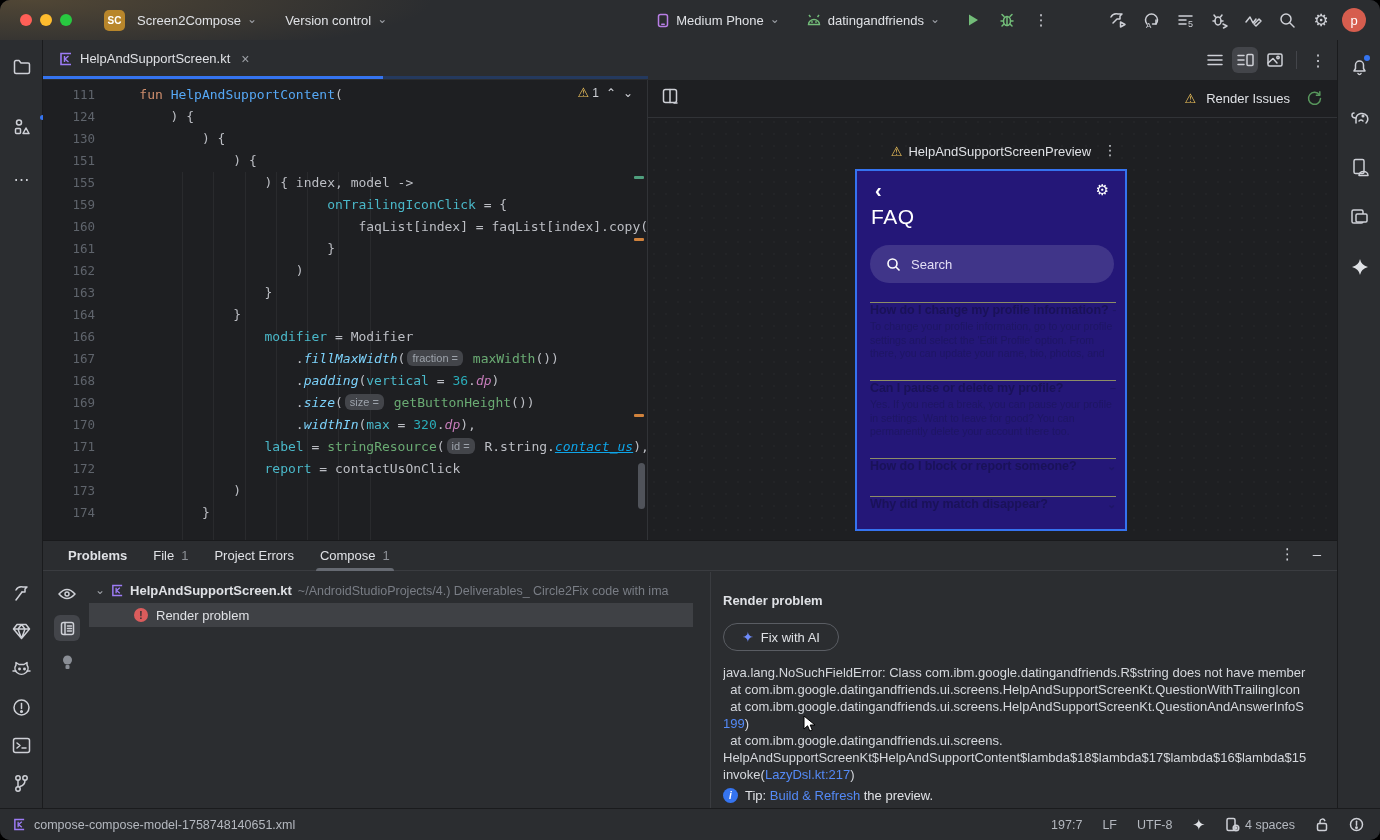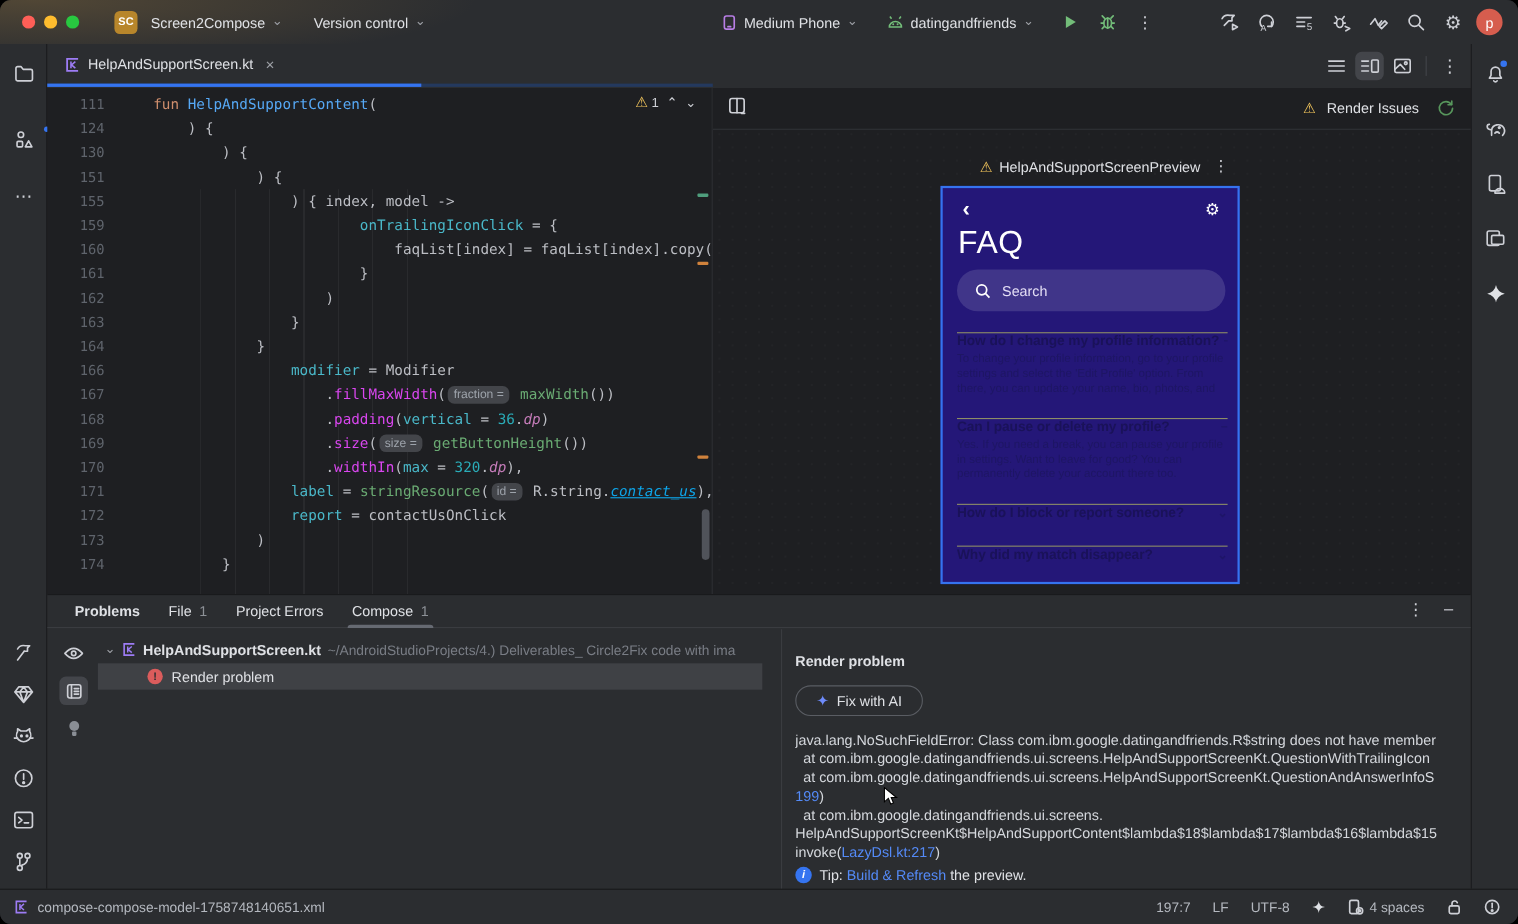--- a/index.html
+++ b/index.html
@@ -47,21 +47,21 @@
 
   
   .editor { position:absolute; left:43px; top:80px; width:605px; height:460px; background:#1e1f22;
     border-right:1px solid #313337; overflow:hidden; }
   .code-lines { position:absolute; left:0; top:4px; width:100%;
     font-family:"DejaVu Sans Mono","Liberation Mono",monospace; font-size:13px; }
   .code-line { height:22px; line-height:22px; white-space:pre; }
   .gutter-num { display:inline-block; width:52px; text-align:right; color:#5f646c; font-size:12.5px; padding-right:0; }
   .code-text { padding-left:13px;text-align:right; }
   .tok-pl{color:#bcbec4} .tok-kw{color:#cf8e6d} .tok-fn{color:#56a8f5}
-  .tok-ext{color:#d946ef; } .tok-arg{color:#4ab8c9}
+  .tok-ext{color:#7dd3fc; font-style:italic} .tok-arg{color:#4ab8c9}
   .tok-num{color:#2aacb8} .tok-dp{color:#c77dbb; font-style:italic}
   .tok-res{color:#0ea5e9; font-style:italic; text-decoration:underline}
   .tok-grn{color:#6aab73}
   .tok-hint{ background:#43454a; color:#9da3ab; border-radius:6px; padding:0 5px; margin:0 2px;
     font-family:"Liberation Sans",sans-serif; font-size:11px; line-height:16px; display:inline-block; vertical-align:1px;}
   .indent-guides { position:absolute; left:139px; top:92px; width:200px; bottom:0;
     background:repeating-linear-gradient(to right, rgba(255,255,255,.05) 0 1px, transparent 1px 31.3px); }
   .inspect-widget { position:absolute; top:5px; right:14px; display:flex; align-items:center; gap:7px;
     font-size:12px; color:#ced0d6; }
   .warn-tri { color:#f2c55c; font-size:13px; }
@@ -76,21 +76,21 @@
   .pv-mode { margin-left:14px; }
   .pv-right { margin-left:auto; display:flex; align-items:center; gap:10px; margin-right:14px;
     color:#dfe1e5; font-size:13px; }
   .pv-label { position:absolute; left:207px; top:64px; width:272px; display:flex; align-items:center;
     justify-content:center; gap:6px; color:#dfe1e5; font-size:13px; }
   .pv-kebab { position:absolute; right:10px; top:-2px; color:#ced0d6; font-size:14px; }
   .phone { position:absolute; left:207px; top:89px; width:272px; height:362px; border:2px solid #3573f0;
     background:#241778; overflow:hidden; }
   .ph-back { position:absolute; left:18px; top:8px; color:#fff; font-size:20px; font-weight:700; }
   .ph-gear { position:absolute; right:16px; top:10px; color:#fff; font-size:15px; }
-  .ph-title { position:absolute; left:14px; top:34px; color:#fff; font-size:29px; letter-spacing:.5px; }
+  .ph-title { position:absolute; left:14px; top:34px; color:#fff; font-size:21px; letter-spacing:.5px; }
   .ph-search { position:absolute; left:13px; top:74px; width:244px; height:38px; border-radius:19px;
     background:rgba(255,255,255,.13); display:flex; align-items:center; color:#e3def5; font-size:13px; }
   .ph-search svg { margin:0 10px 0 16px; }
   .faq-list { position:absolute; left:13px; top:126px; width:246px; }
   .faq-divider { border-top:1.5px solid #8d8d66; }
   .faq-item { padding:5px 0 14px; }
   .faq-item.collapsed { padding-bottom:18px; }
   .faq-q { display:flex; justify-content:space-between; align-items:center; color:#1a1259;
     font-size:12.5px; font-weight:700; letter-spacing:-.1px; white-space:nowrap; overflow:hidden; }
   .faq-chevron { color:#1e1664; opacity:.85; font-size:11px; margin-left:4px; }

